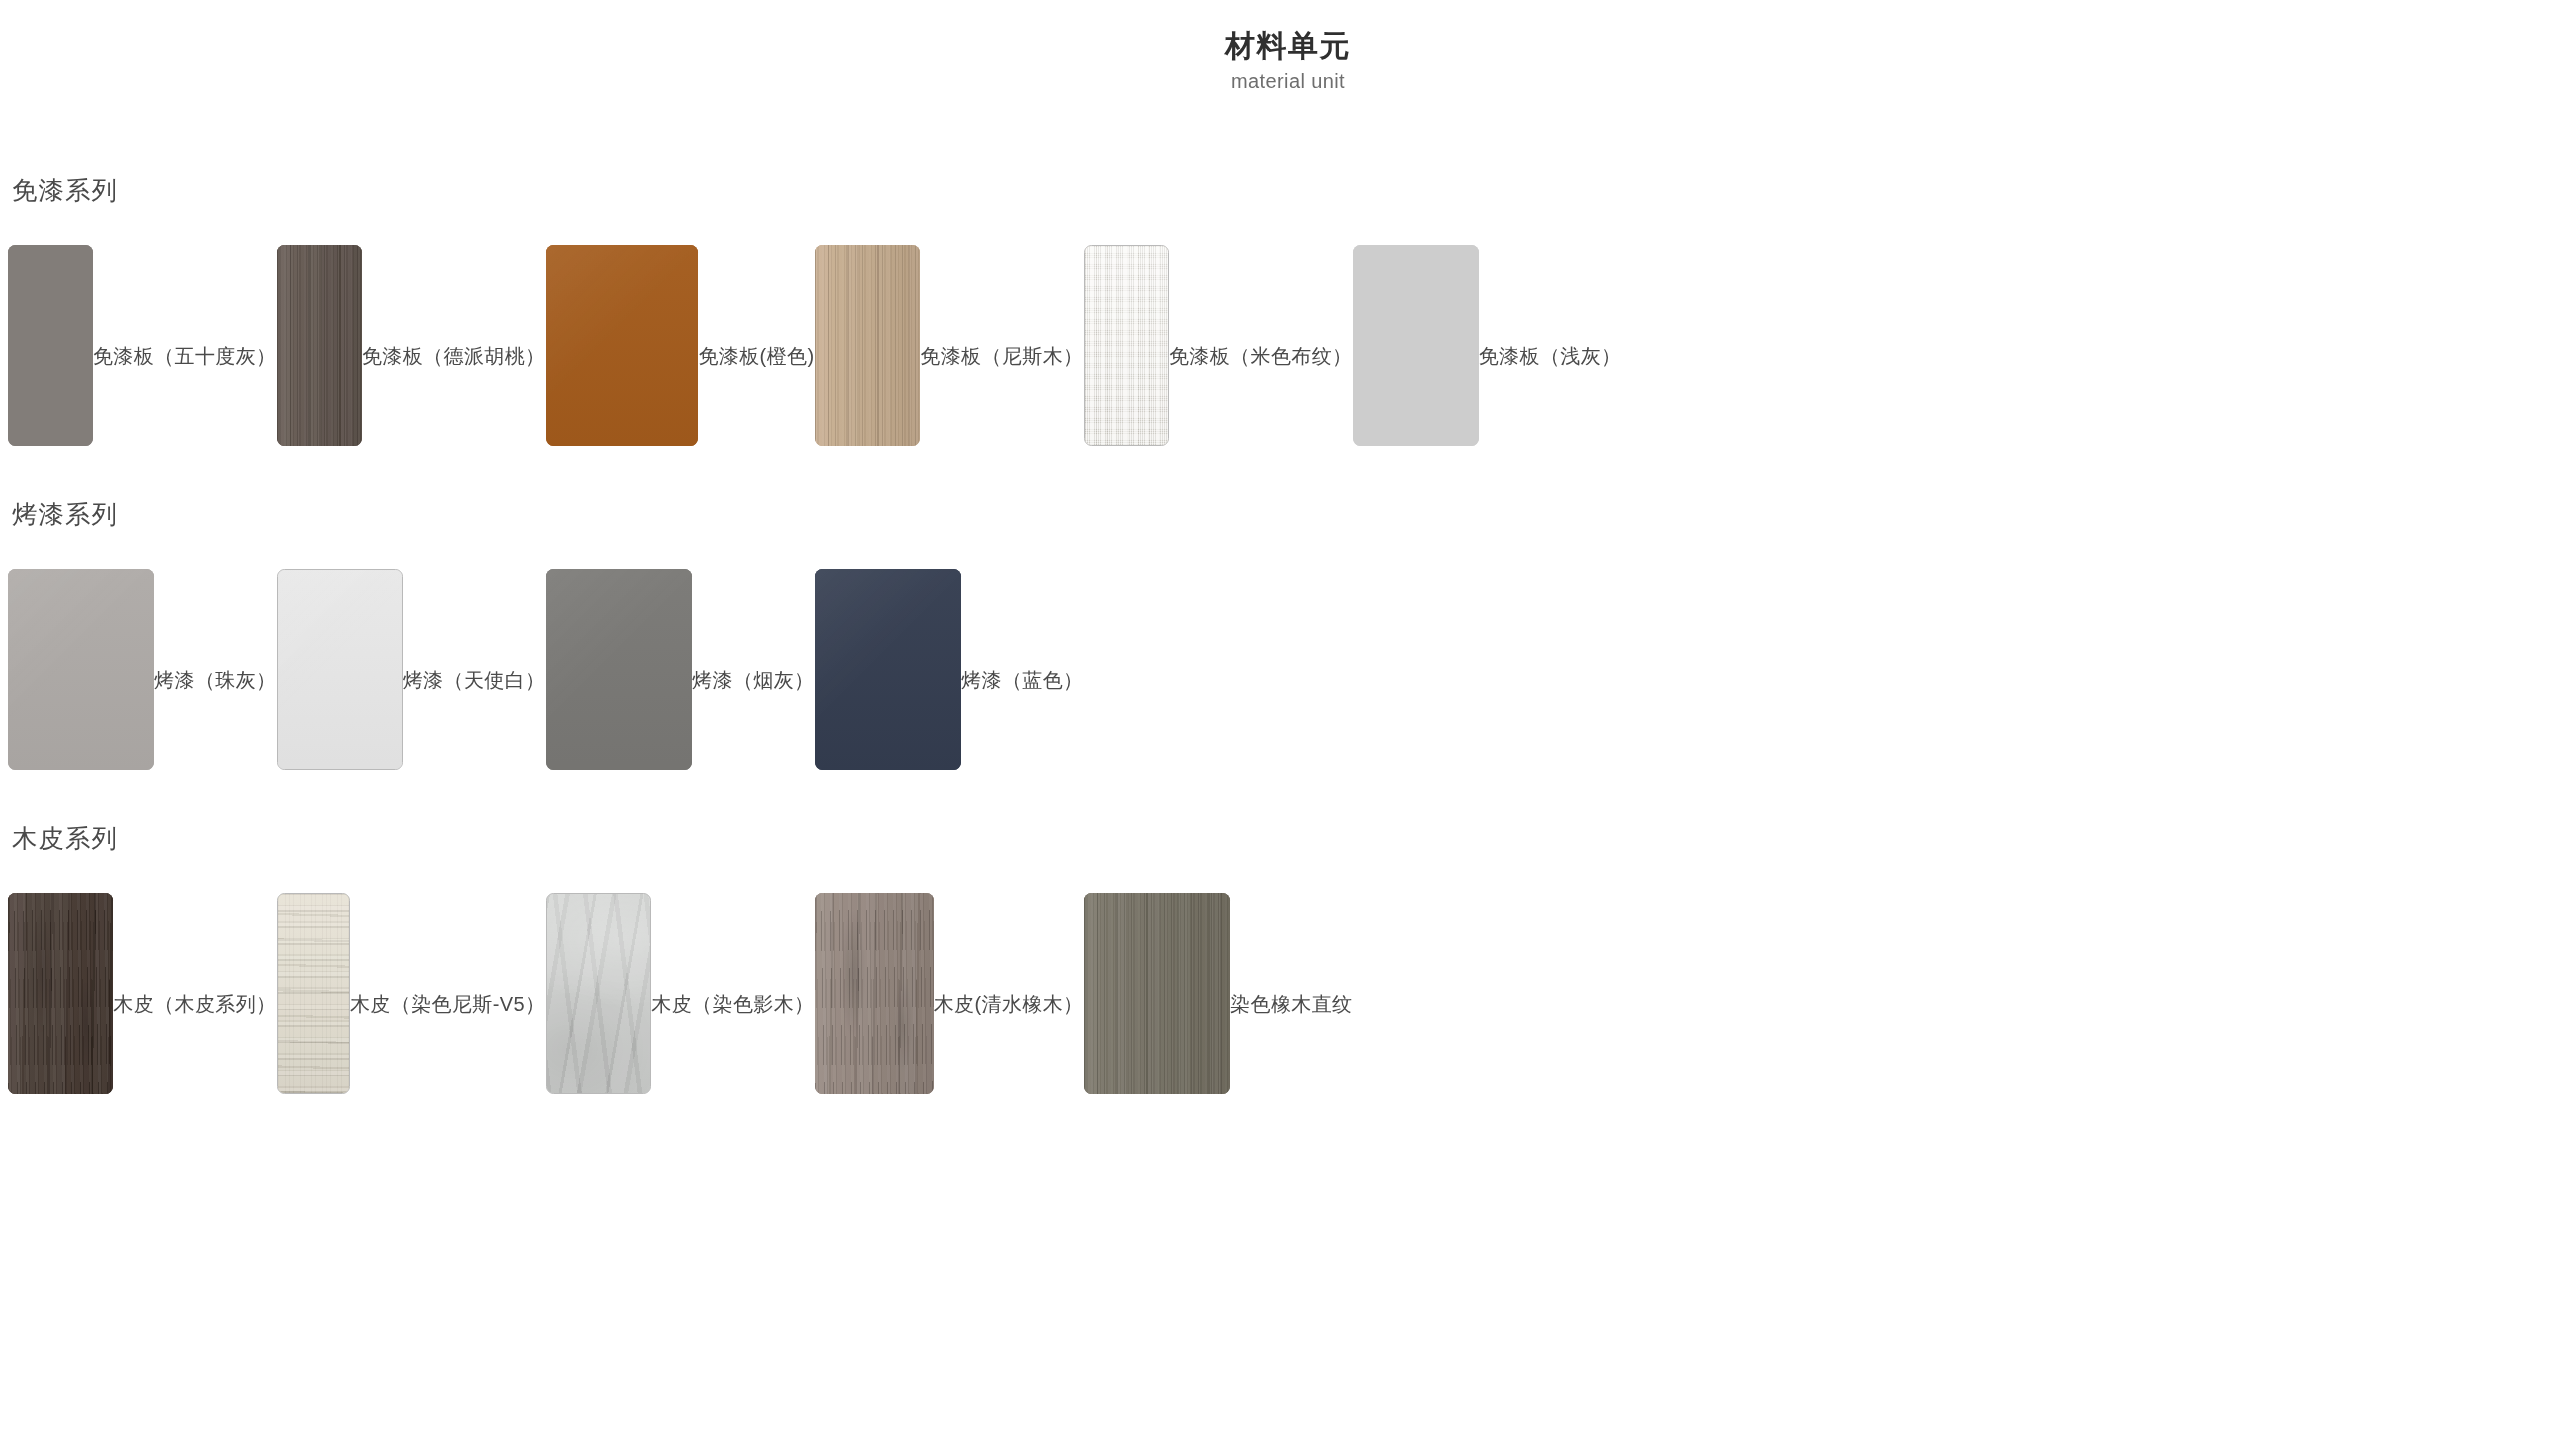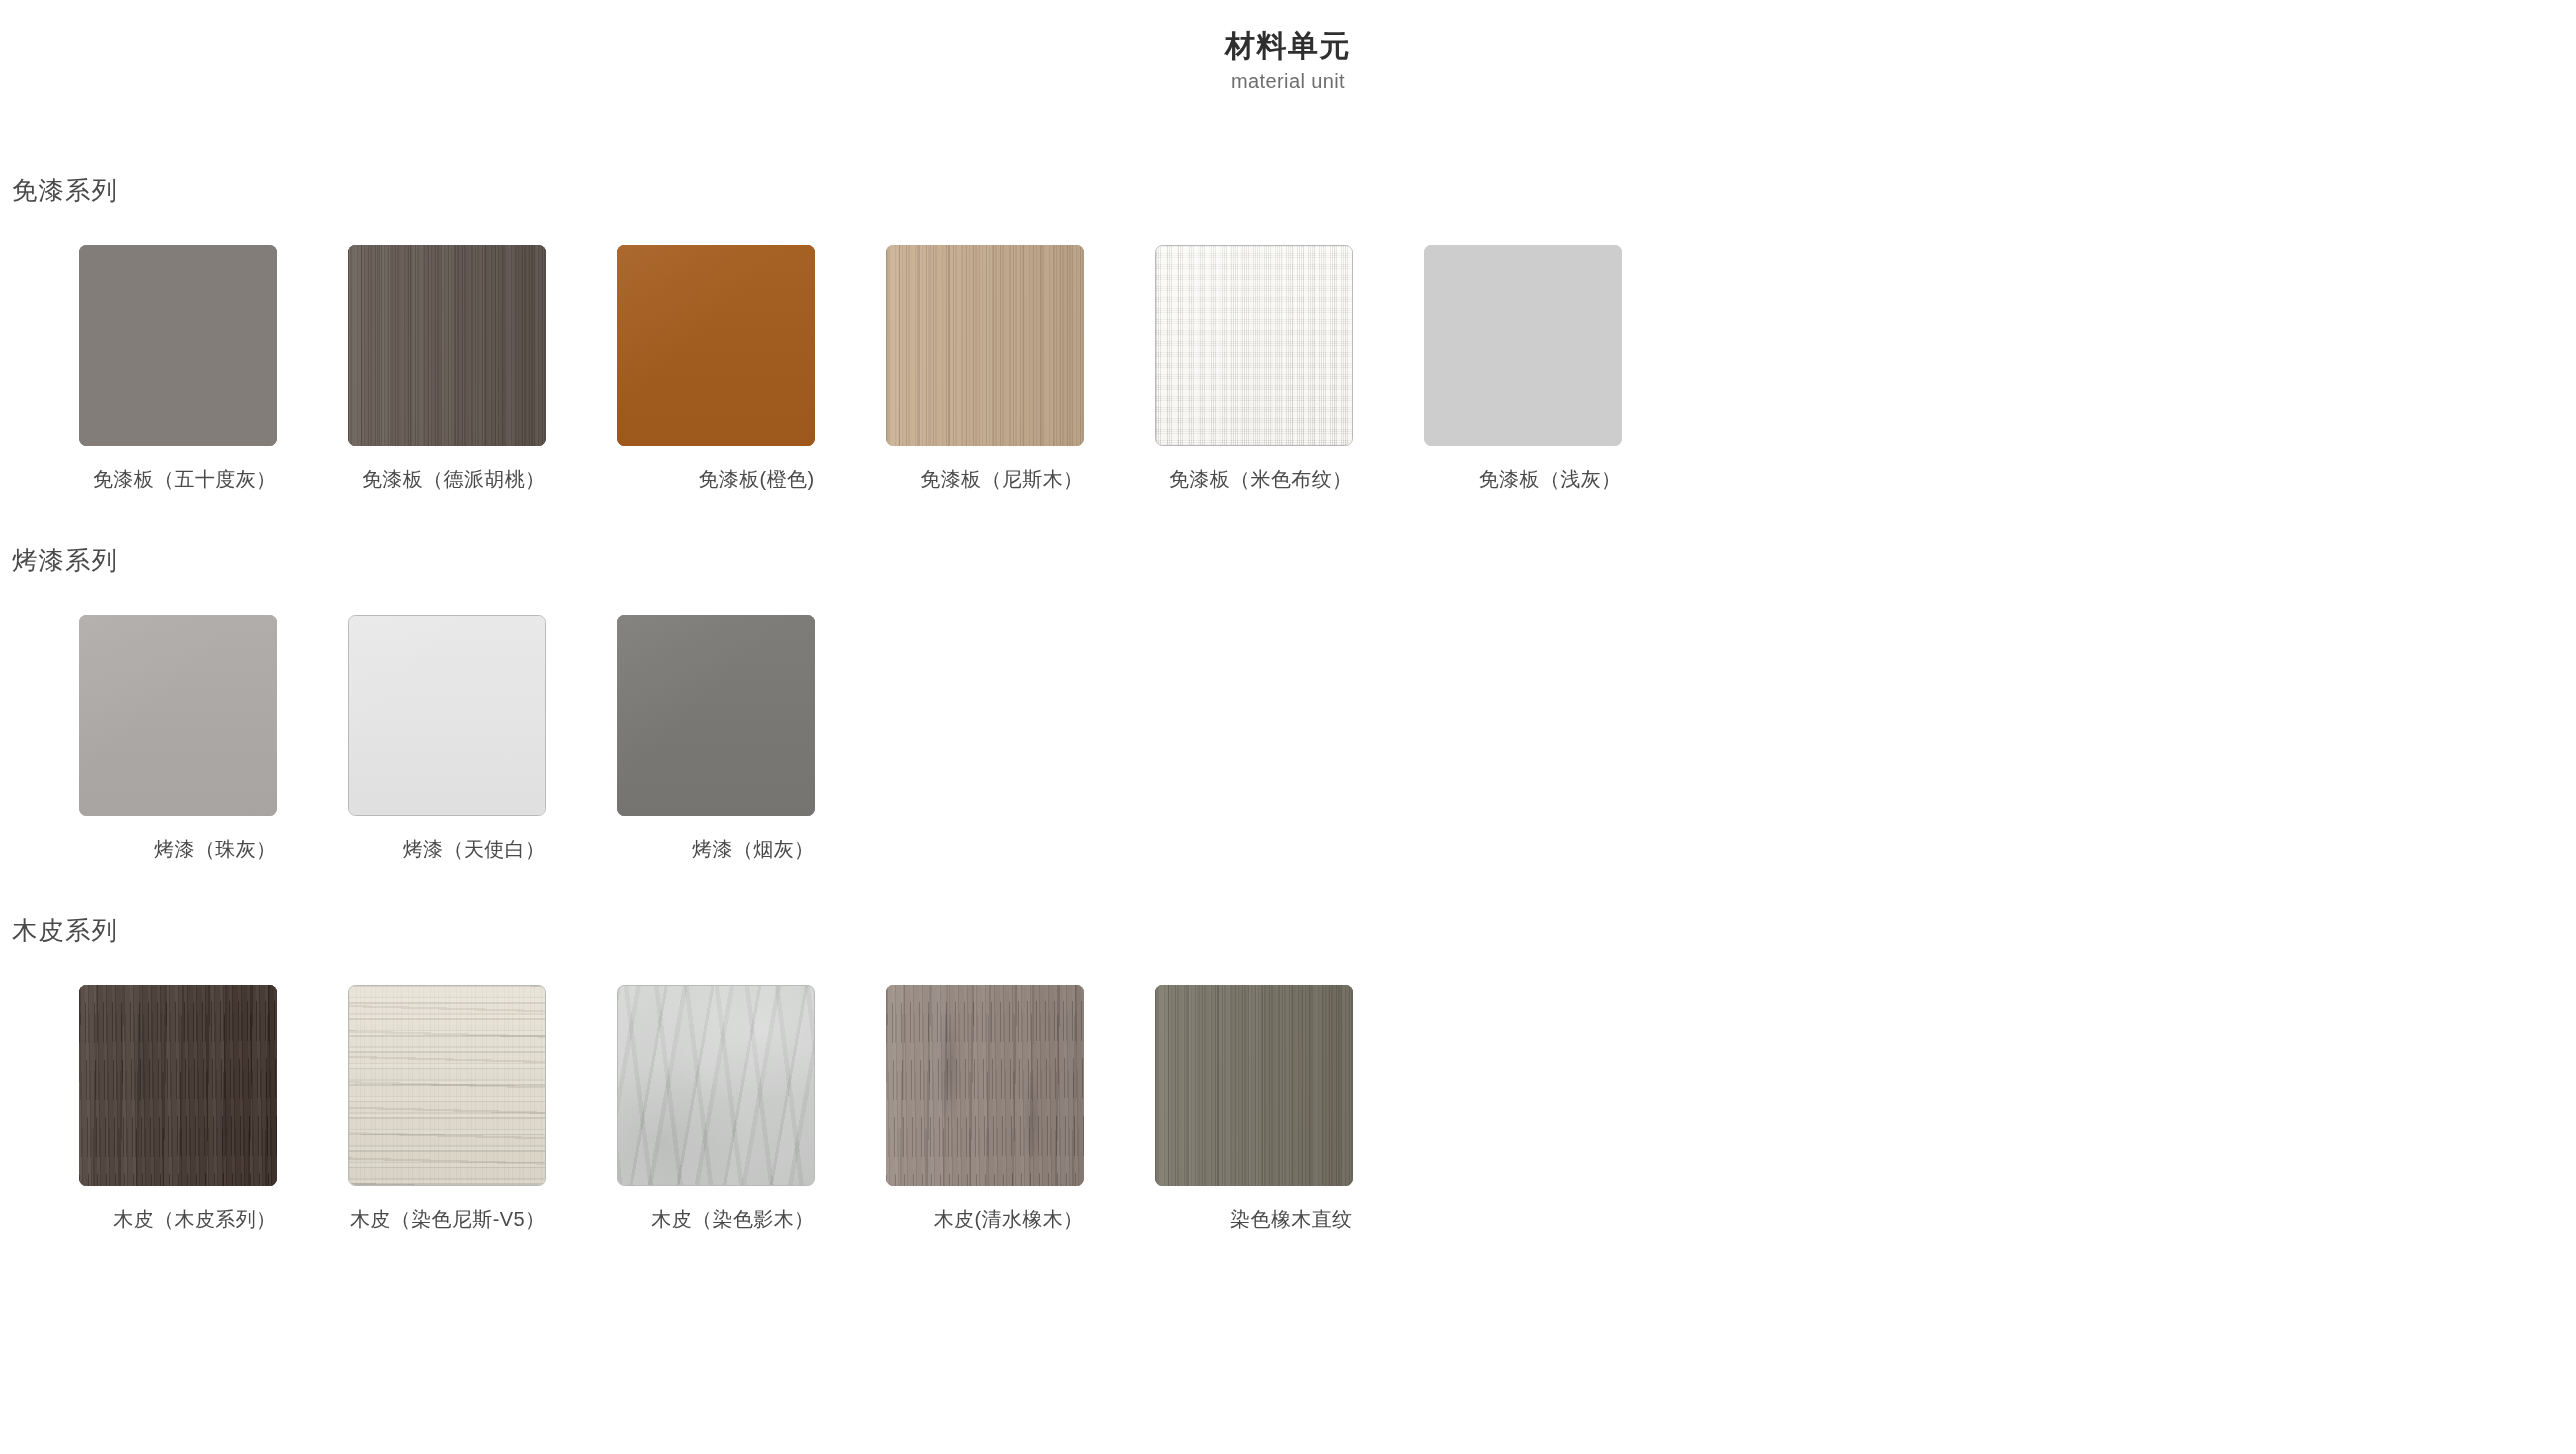--- a/index.html
+++ b/index.html
@@ -55,22 +55,22 @@
   .swatch-row {
     display: flex;
     flex-direction: row;
     align-items: flex-start;
     gap: 0;
   }
   .swatch-cell {
     width: 269px;
     flex: 0 0 269px;
     display: flex;
-    flex-direction: column;
-    align-items: flex-end;
+    flex-direction: row;
+    align-items: center;
   }
   .swatch-chip {
     width: 198px;
     height: 201px;
     border-radius: 7.5px;
     position: relative;
     overflow: hidden;
     background-color: #cccccc;
   }
   .swatch-chip.bordered {
@@ -255,20 +255,26 @@
               <div class="tex tex-lacquer" style="--c1: #e8e8e8;"></div>
             </div>
             <div class="swatch-label">烤漆（天使白）</div>
           </div>
           <div class="swatch-cell">
             <div class="swatch-chip" style="background-color: rgb(121, 120, 117);">
               <div class="tex tex-lacquer" style="--c1: #797875;"></div>
             </div>
             <div class="swatch-label">烤漆（烟灰）</div>
           </div>
+          <div class="swatch-cell">
+            <div class="swatch-chip" style="background-color: rgb(52, 61, 80);">
+              <div class="tex tex-lacquer" style="--c1: #343d50;"></div>
+            </div>
+            <div class="swatch-label">烤漆（蓝色）</div>
+          </div>
         </div>
       </div>
       <div class="section">
         <div class="section-title">木皮系列</div>
         <div class="swatch-row">
           <div class="swatch-cell">
             <div class="swatch-chip" style="background-color: rgb(56, 42, 34);">
               <div class="tex tex-vgrain-coarse" style="--c1: #382a22;"></div>
             </div>
             <div class="swatch-label">木皮（木皮系列）</div>

